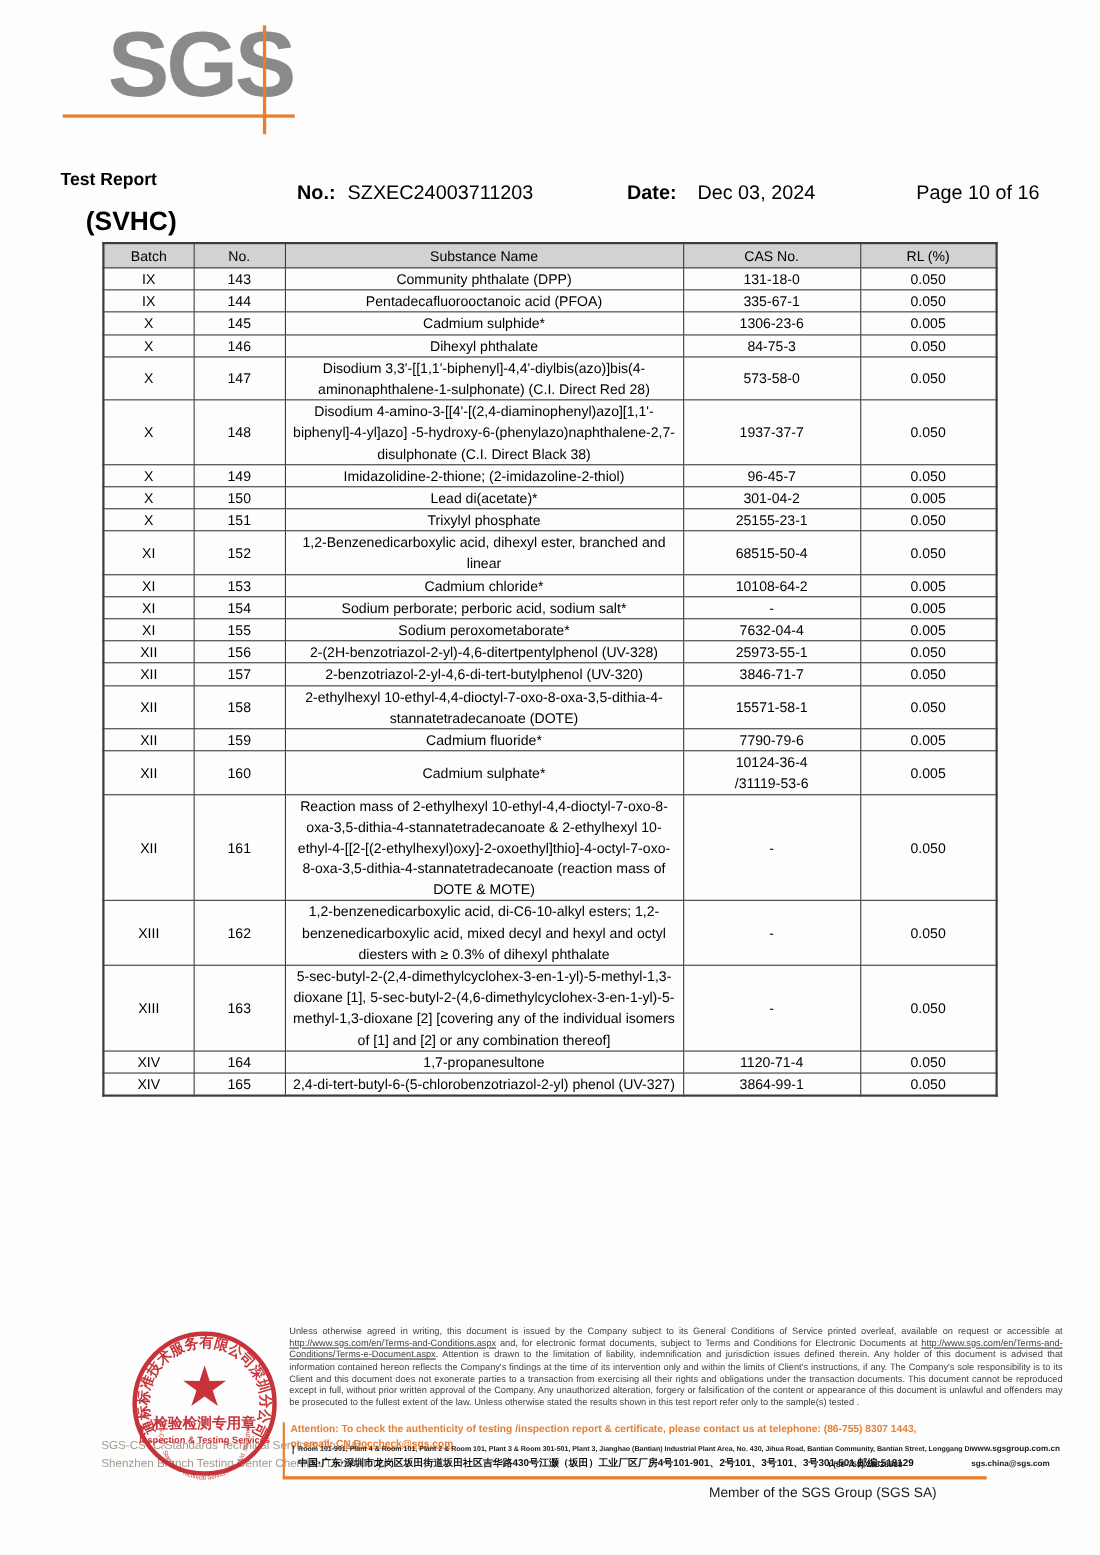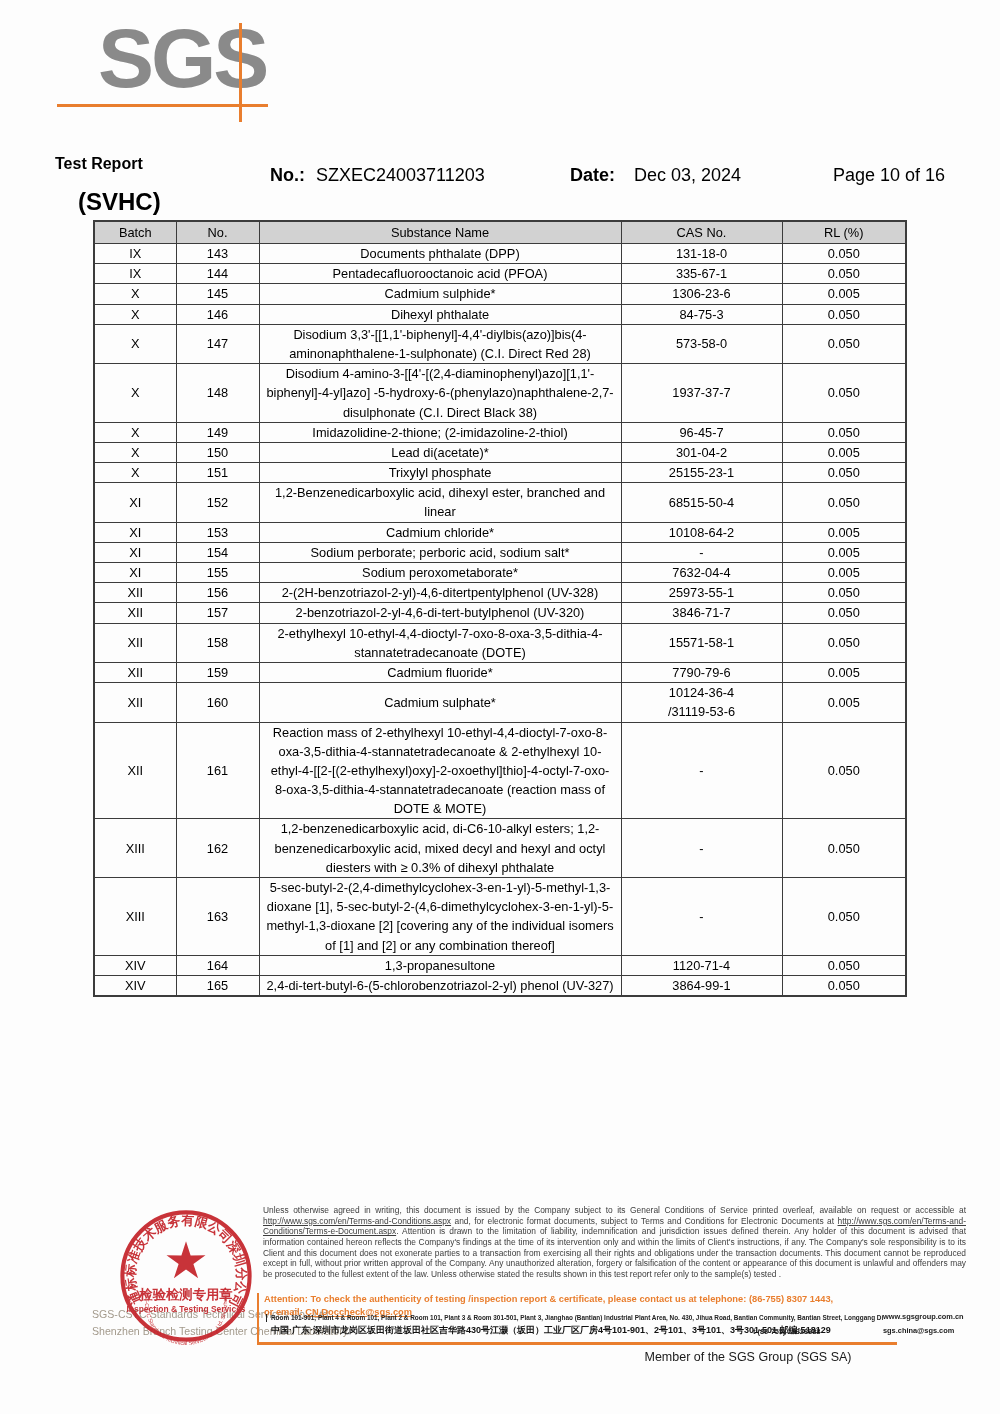--- a/index.html
+++ b/index.html
@@ -103,21 +103,21 @@
         <th>No.</th>
         <th>Substance Name</th>
         <th>CAS No.</th>
         <th>RL (%)</th>
       </tr>
     </thead>
     <tbody>
         <tr>
           <td>IX</td>
           <td>143</td>
-          <td>Documents phthalate (DPP)</td>
+          <td>Community phthalate (DPP)</td>
           <td class="cas">131-18-0</td>
           <td>0.050</td>
         </tr>
         <tr>
           <td>IX</td>
           <td>144</td>
           <td>Pentadecafluorooctanoic acid (PFOA)</td>
           <td class="cas">335-67-1</td>
           <td>0.050</td>
         </tr>
@@ -251,21 +251,21 @@
         <tr>
           <td>XIII</td>
           <td>163</td>
           <td>5-sec-butyl-2-(2,4-dimethylcyclohex-3-en-1-yl)-5-methyl-1,3-dioxane [1], 5-sec-butyl-2-(4,6-dimethylcyclohex-3-en-1-yl)-5-methyl-1,3-dioxane [2] [covering any of the individual isomers of [1] and [2] or any combination thereof]</td>
           <td class="cas">-</td>
           <td>0.050</td>
         </tr>
         <tr>
           <td>XIV</td>
           <td>164</td>
-          <td>1,3-propanesultone</td>
+          <td>1,7-propanesultone</td>
           <td class="cas">1120-71-4</td>
           <td>0.050</td>
         </tr>
         <tr>
           <td>XIV</td>
           <td>165</td>
           <td>2,4-di-tert-butyl-6-(5-chlorobenzotriazol-2-yl) phenol (UV-327)</td>
           <td class="cas">3864-99-1</td>
           <td>0.050</td>
         </tr>

